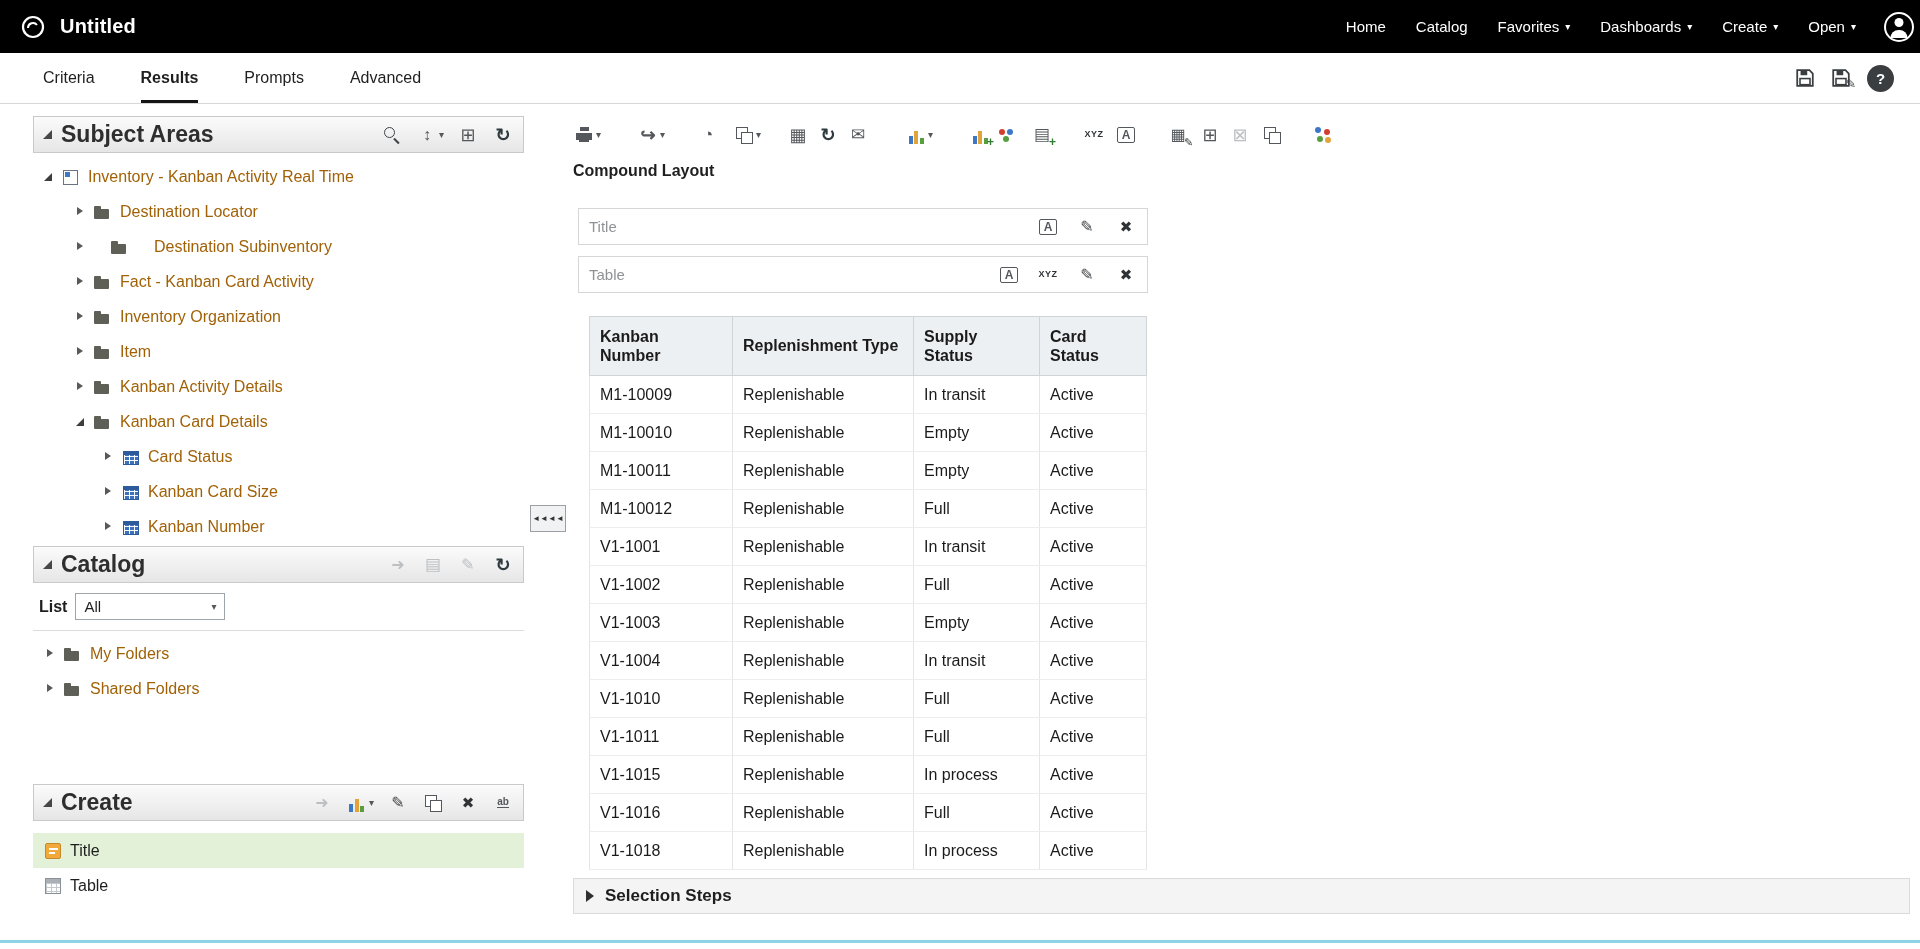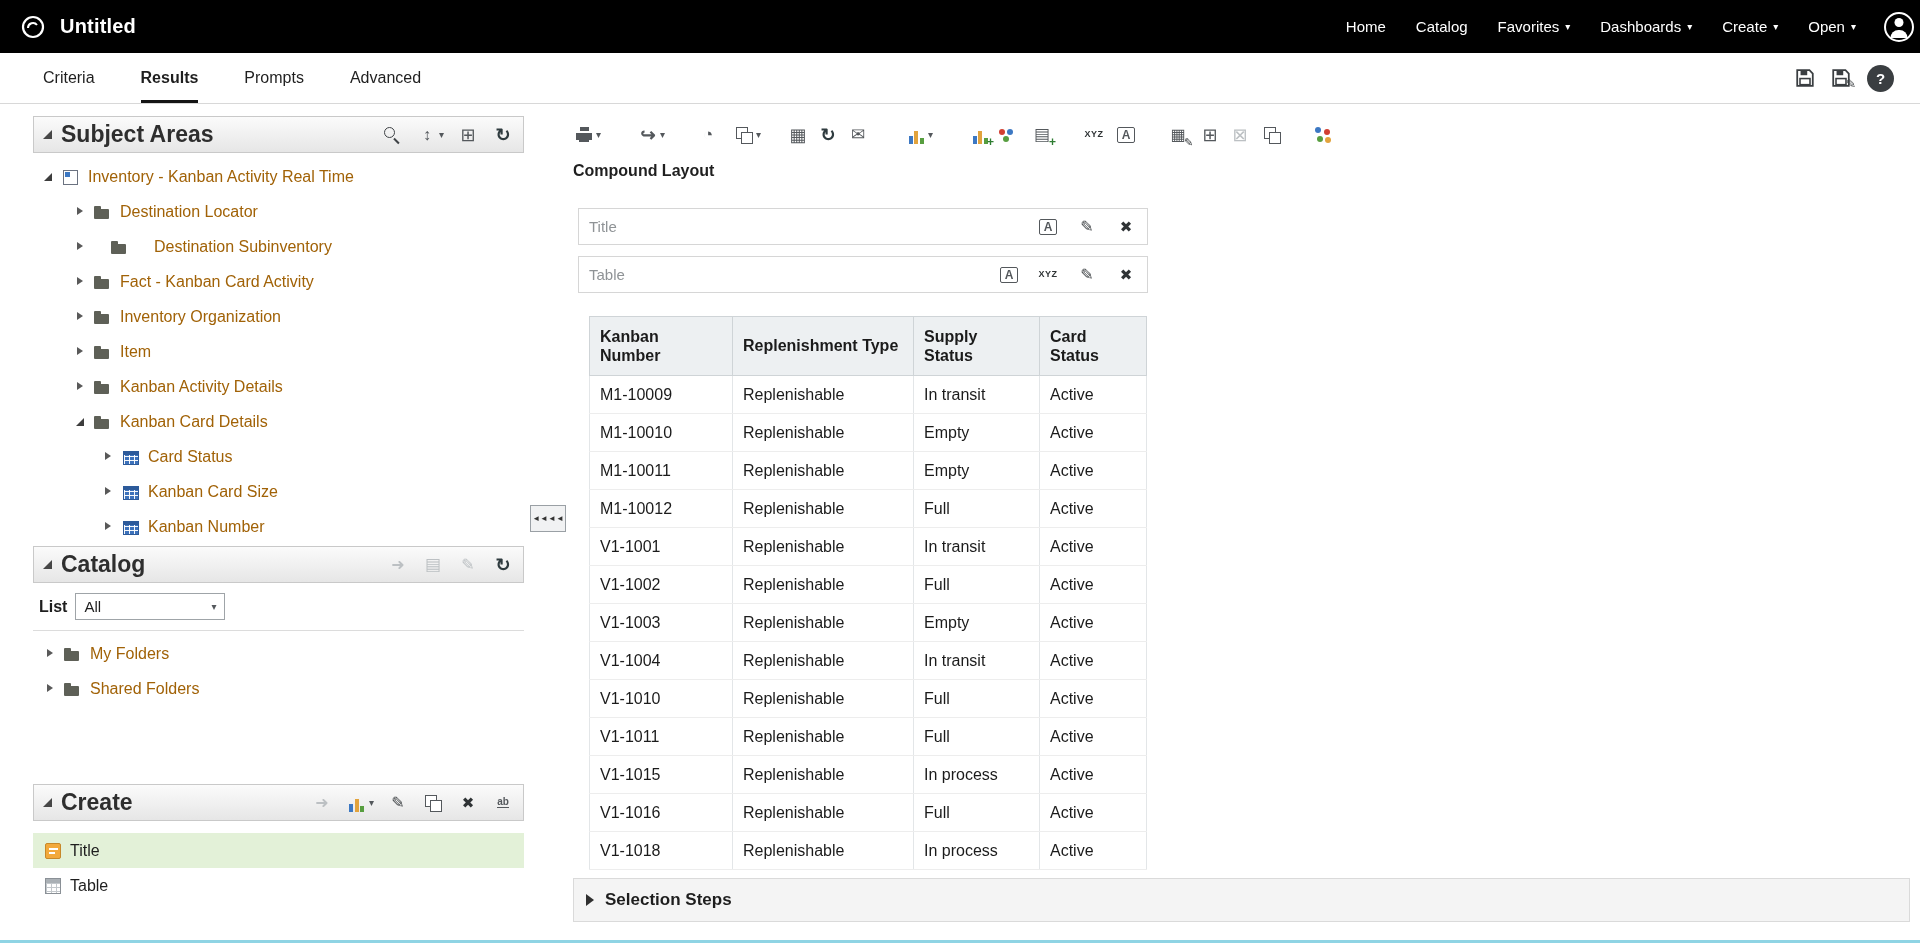--- a/index.html
+++ b/index.html
@@ -156,21 +156,21 @@
   .vicons { margin-left:auto; display:flex; gap:17px; align-items:center; }
 
   table.results { position:absolute; left:589px; top:316px; width:557px; border-collapse:collapse;
                   table-layout:fixed; font-size:16px; color:#1b1b1b; }
   table.results th { background:#edf0f2; border:1px solid #cfd4d7; font-weight:700; text-align:left;
                      padding:4px 10px; height:59px; vertical-align:middle; line-height:1.2; }
   table.results td { border-left:1px solid #e3e6e8; border-right:1px solid #e3e6e8;
                      border-bottom:1px solid #ededed; padding:0 10px; height:38px; background:#fff; }
   table.results { border:1px solid #cfd4d7; }
 
-  .selection-steps { position:absolute; left:573px; top:878px; width:1337px; height:44px; background:#f4f4f4;
+  .selection-steps { position:absolute; left:573px; top:878px; width:1337px; height:36px; background:#f4f4f4;
                      border:1px solid #dadada; display:flex; align-items:center; gap:11px; padding:0 12px; cursor:pointer; }
   .ss-arrow { width:0; height:0; border-left:8px solid #2f2f2f; border-top:6px solid transparent;
               border-bottom:6px solid transparent; }
   .ss-label { font-size:17px; font-weight:700; color:#1e1e1e; }
 
   .bottom-line { position:absolute; left:0; right:0; top:940px; height:3px; background:#8fd4e4; }
 </style>
 </head>
 <body>
 

